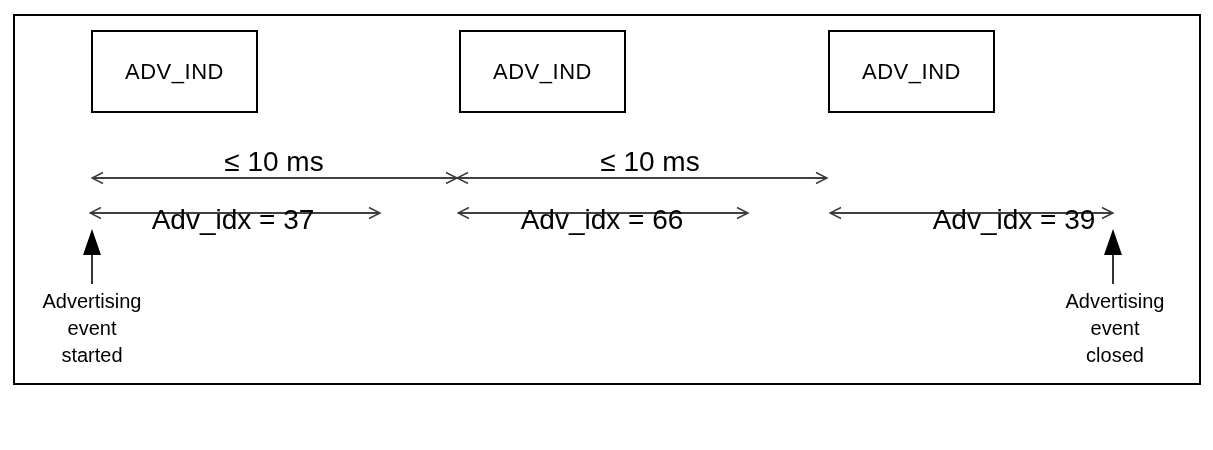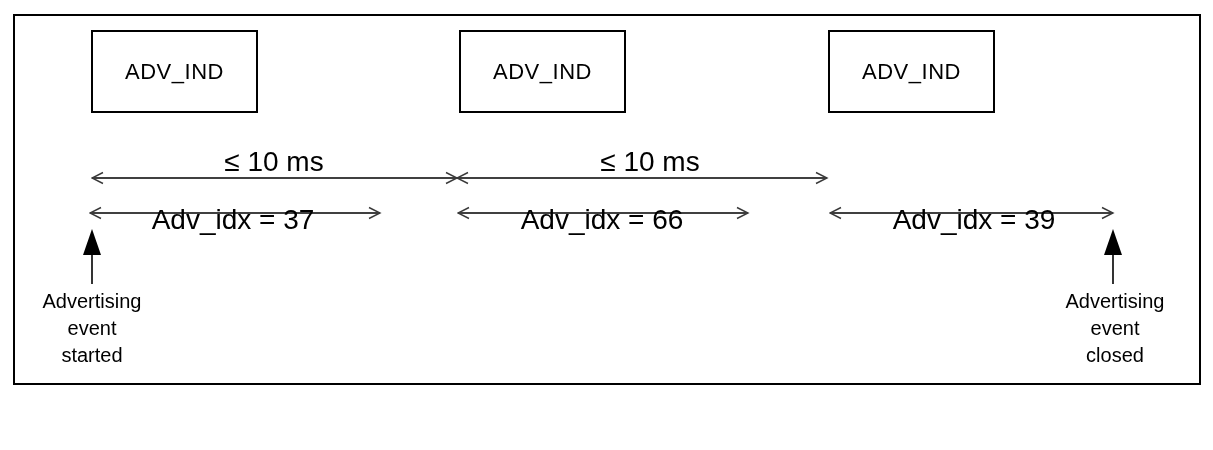--- a/index.html
+++ b/index.html
@@ -64,21 +64,21 @@
     font-size: 28px;
     white-space: nowrap;
     line-height: 22px;
   }
   .interval-row { top: 151px; }
   .idx-row { top: 186px; margin-top: 23px; }
   .interval-1 { left: 164px; }   
   .interval-2 { left: 540px; }   
   .idx-37 { left: 123px; }       
   .idx-38 { left: 492px; }       
-  .idx-39 { left: 864px; }       
+  .idx-39 { left: 904px; }       
 
   .event-label {
     position: absolute;
     top: 288px;
     width: 180px;
     text-align: center;
     font-size: 20px;
     line-height: 27px;
     white-space: pre-line;
   }

